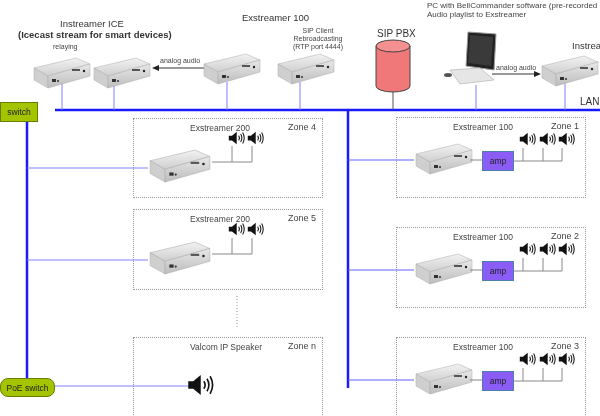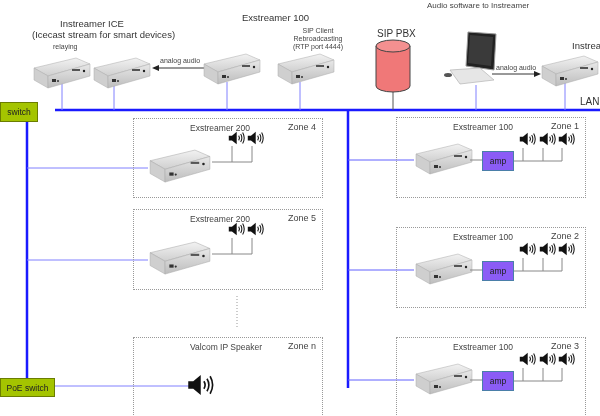--- a/index.html
+++ b/index.html
@@ -47,36 +47,37 @@
   <line x1="55" y1="386" x2="190" y2="386" stroke="#8080ff" stroke-width="1"></line>
 
   <line x1="348" y1="160" x2="414" y2="160" stroke="#6060ff" stroke-width="1"></line>
   <line x1="348" y1="270" x2="414" y2="270" stroke="#6060ff" stroke-width="1"></line>
   <line x1="348" y1="380" x2="414" y2="380" stroke="#6060ff" stroke-width="1"></line>
 
   <line x1="237" y1="296" x2="237" y2="328" stroke="#999" stroke-width="1" stroke-dasharray="1,2"></line>
 </svg>
 
 <div class="switch" style="left:0;top:102px;width:38px;height:20px;">switch</div>
-<div class="switch" style="left:0;top:378px;width:55px;height:19px;">PoE switch</div>
+<div class="switch" style="left:0;top:378px;width:55px;height:19px;border-radius:8px;">PoE switch</div>
 <div class="label" style="left:580px;top:96px;font-size:10px;color:#333;">LAN</div>
 
 <div class="label big" style="left:60px;top:18px;">Instreamer ICE</div>
-<div class="label big" style="left:32px;top:29px;">(Icecast stream for smart devices)</div>
+<div class="label big" style="left:18px;top:29px;font-weight:bold;">(Icecast stream for smart devices)</div>
 <div class="label" style="left:53px;top:43px;font-size:7px;">relaying</div>
 <div class="label" style="left:160px;top:57px;font-size:7px;">analog audio</div>
 <div class="label big" style="left:242px;top:12px;">Exstreamer 100</div>
 <div class="label small" style="left:288px;top:27px;width:60px;">
   <div>SIP Client</div>
   <div>Rebroadcasting</div>
   <div>(RTP port 4444)</div>
 </div>
 <div class="label big" style="left:377px;top:28px;font-size:10px;">SIP PBX</div>
 <div class="label" style="left:427px;top:1px;font-size:8px;line-height:9px;">
-  <div>Audio software to Instreamer</div>
+  <div>PC with BellCommander software (pre-recorded</div>
+  <div>Audio playlist to Exstreamer</div>
 </div>
 <div class="label" style="left:496px;top:64px;font-size:7px;">analog audio</div>
 <div class="label big" style="left:548px;top:40px;padding-left:24px;">Instreamer</div>
 
 <svg width="0" height="0" style="position:absolute">
   <defs>
     <linearGradient id="boxTop" x1="0" y1="0" x2="0" y2="1">
       <stop offset="0" stop-color="#f2f2f2"></stop>
         <stop offset="1" stop-color="#cfcfcf"></stop>
     </linearGradient>

